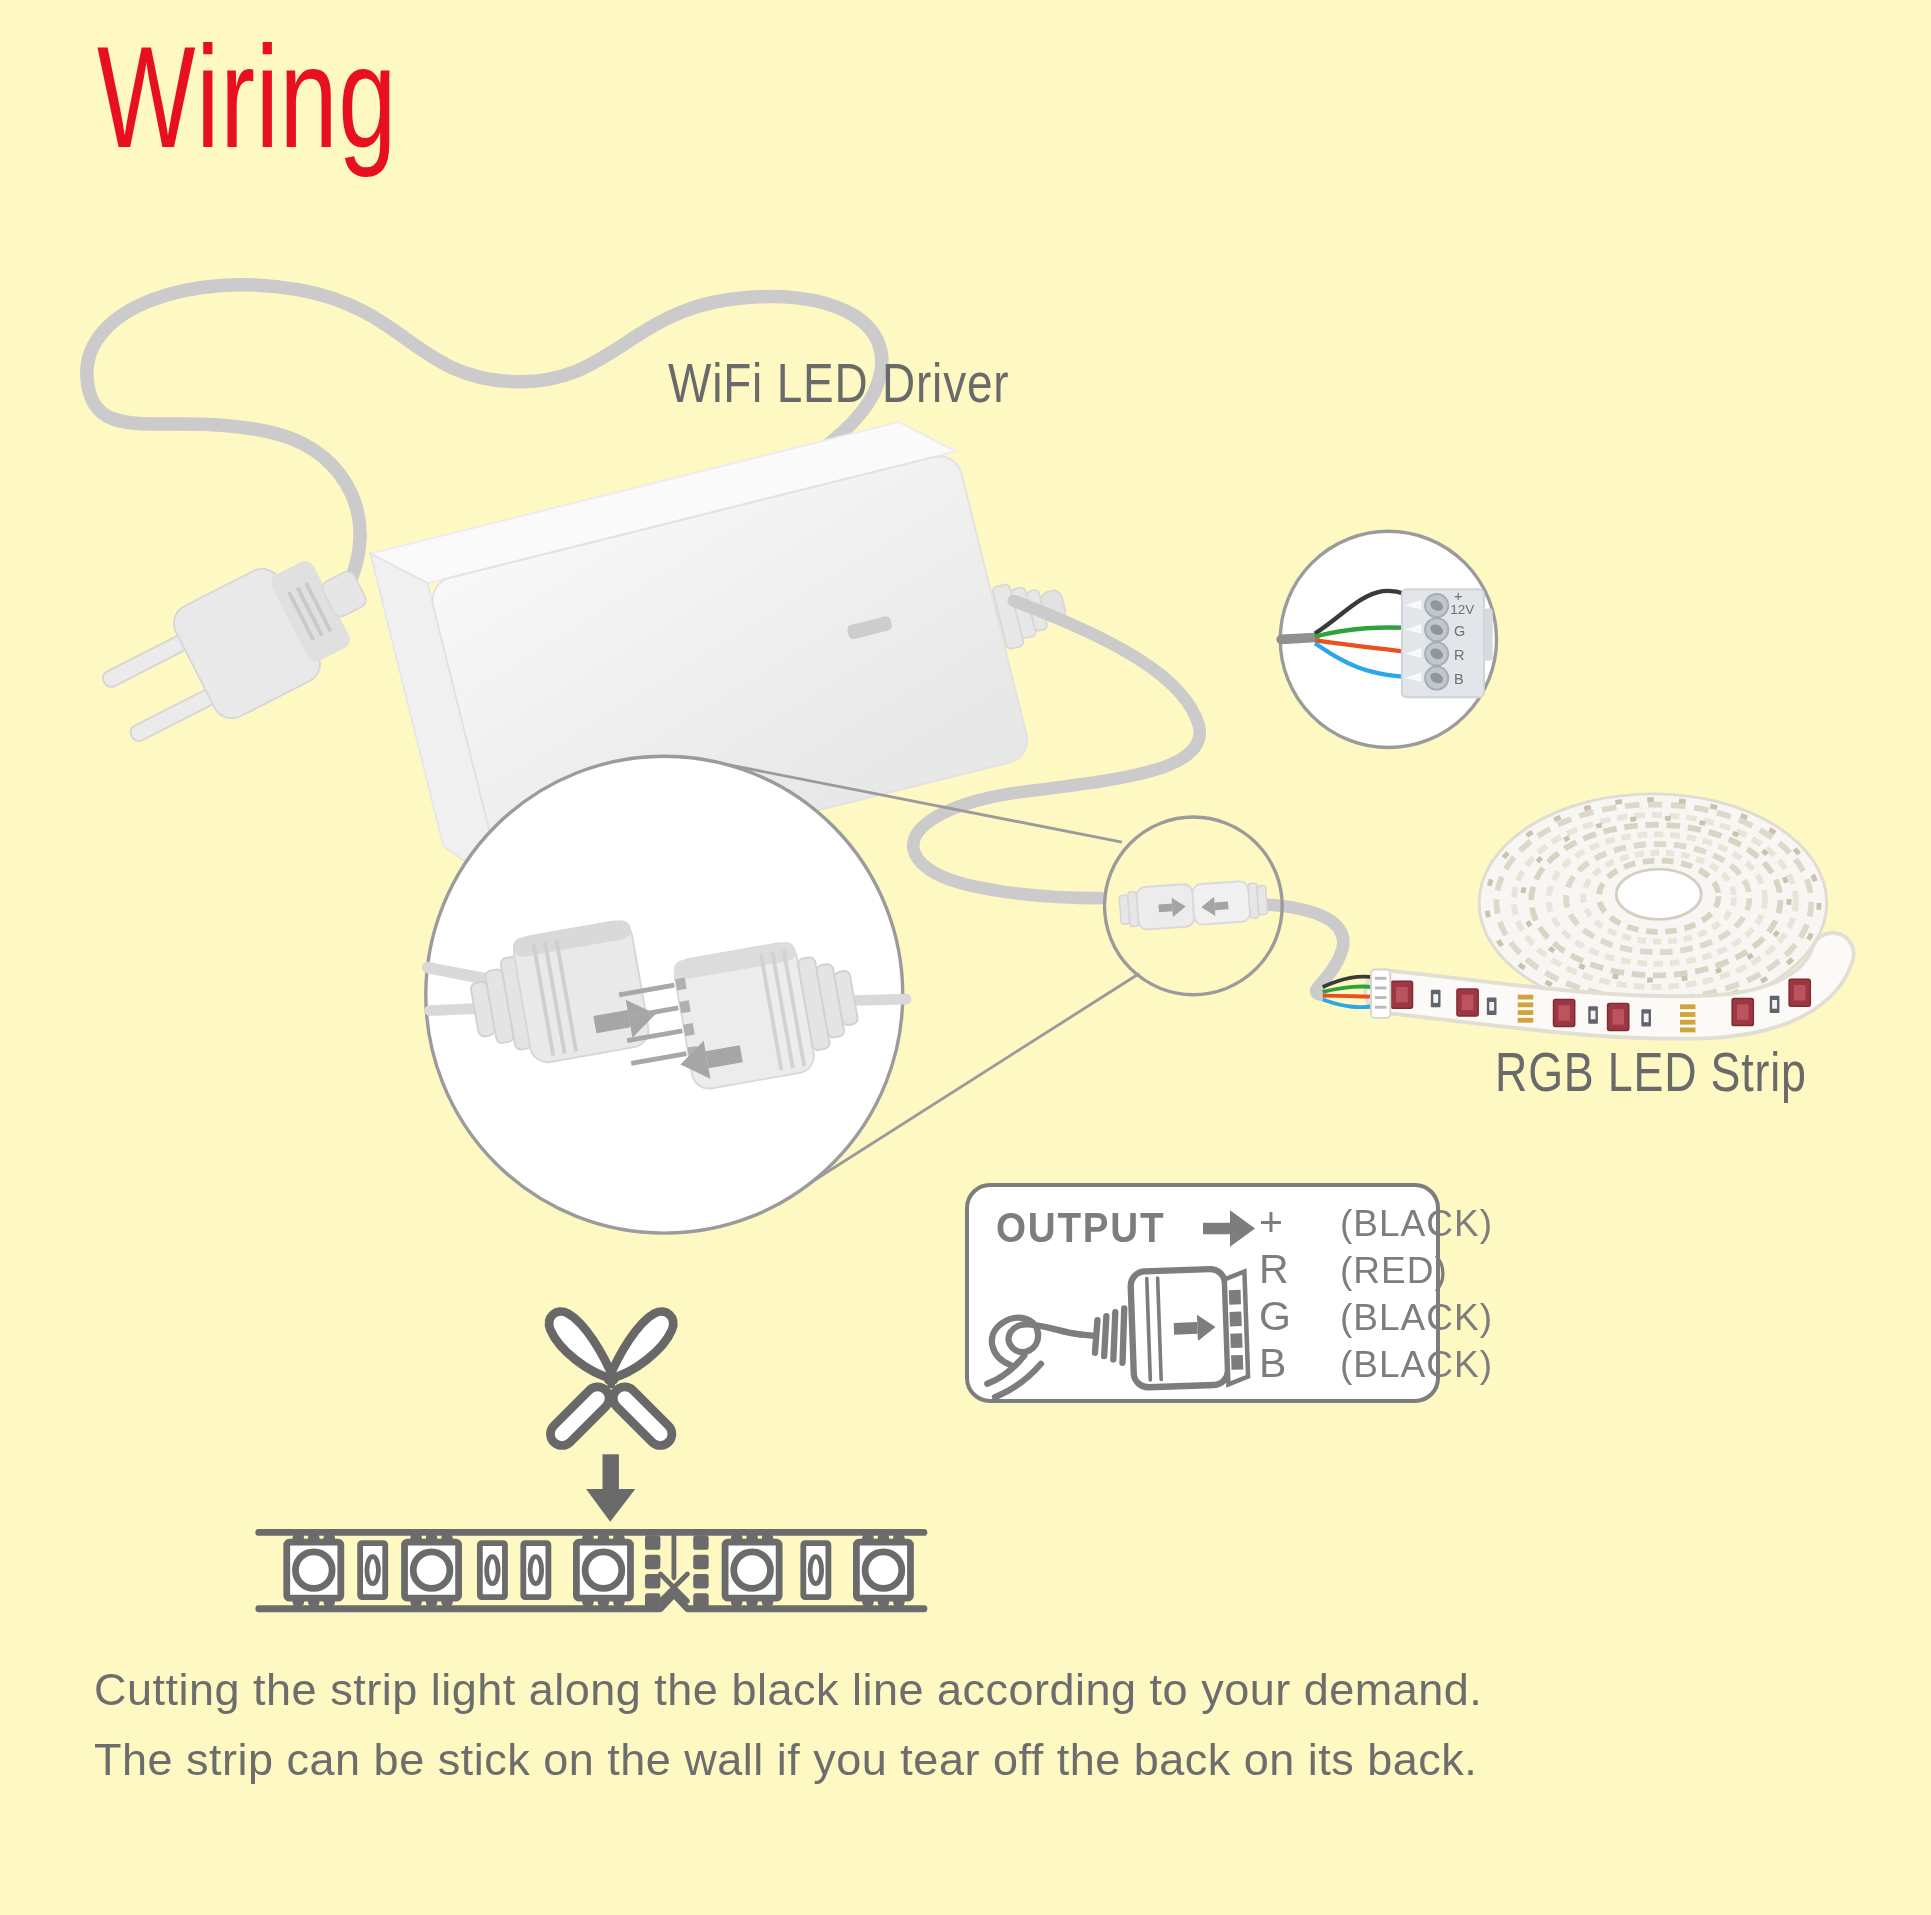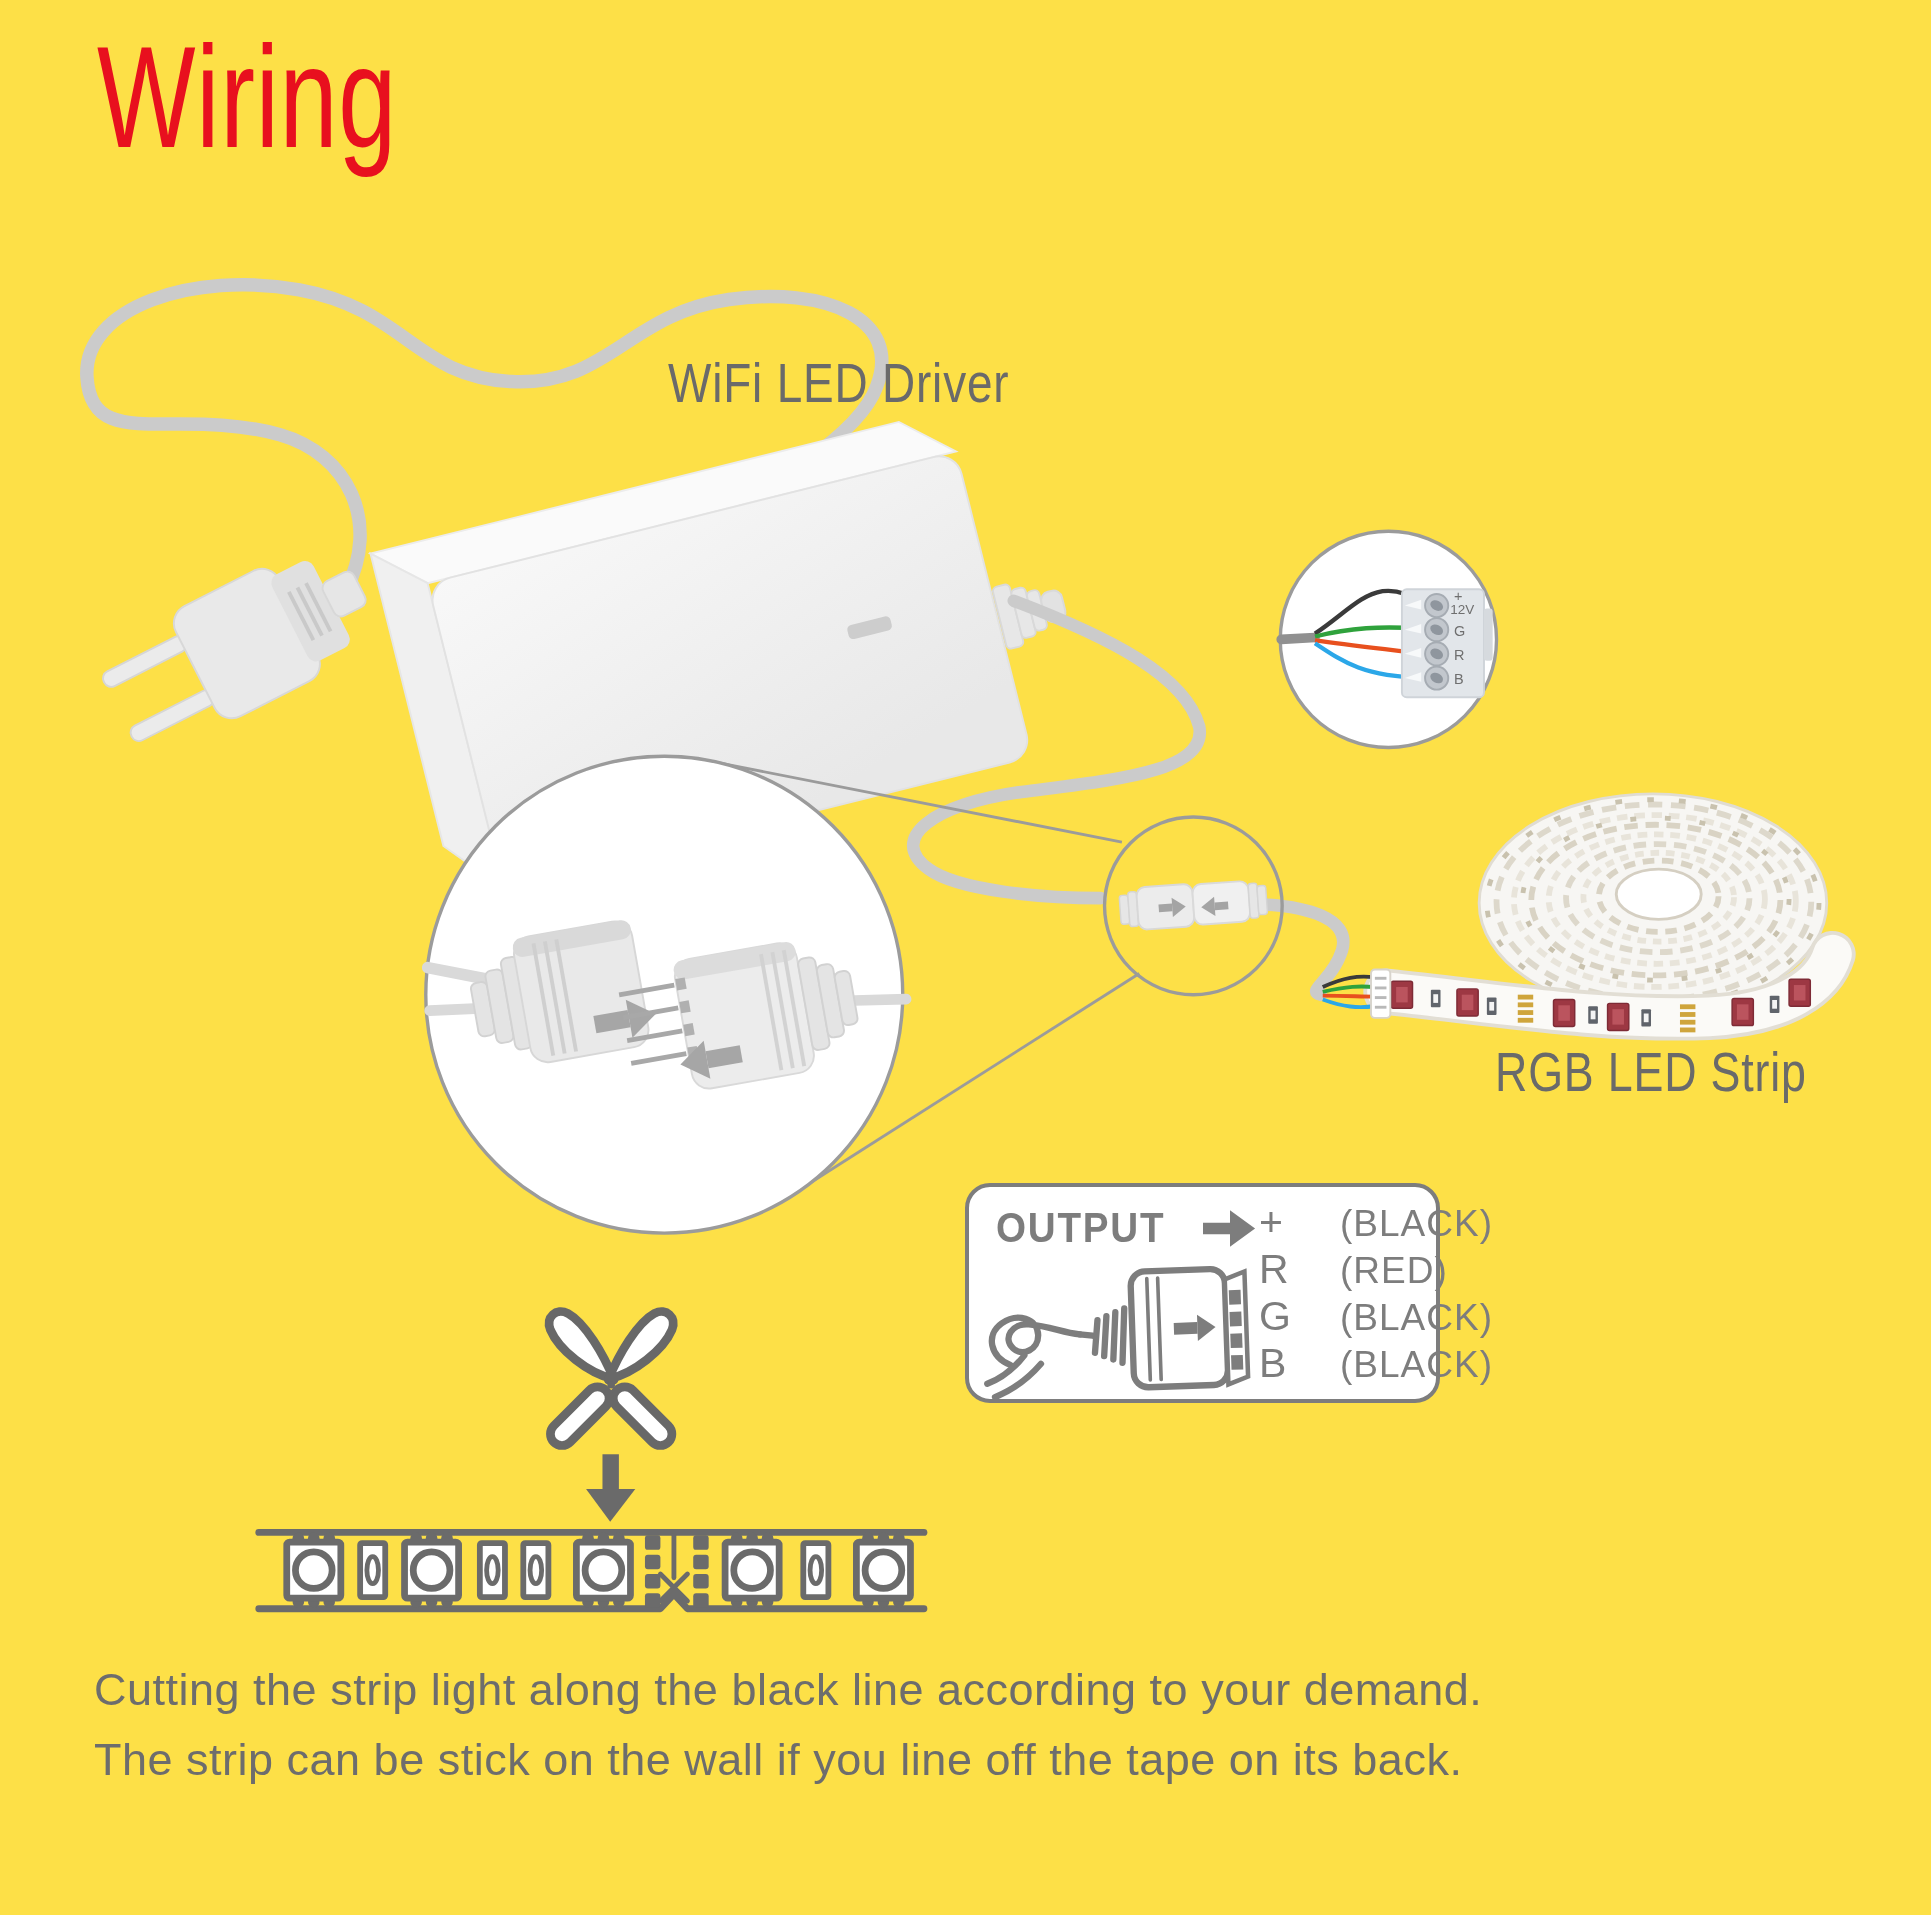--- a/index.html
+++ b/index.html
@@ -1,16 +1,16 @@
 <!DOCTYPE html>
 <html><head>
 <meta charset="utf-8">
 <style>
   html,body{margin:0;padding:0;background:#fff;}
-  .canvas{position:relative;width:1931px;height:1916px;background:#fde047;overflow:hidden;
+  .canvas{position:relative;width:1931px;height:1916px;background:#fef9c3;overflow:hidden;
           font-family:"Liberation Sans",sans-serif;}
   .page-title{position:absolute;left:97px;top:13.5px;font-size:145px;font-weight:400;
               color:#e8101e;letter-spacing:1px;transform:scaleX(0.72);transform-origin:left top;
               white-space:nowrap;}
   .diagram-label{position:absolute;color:#6a6a6a;white-space:nowrap;transform-origin:left top;}
   .lbl-driver{left:668px;top:350px;font-size:56px;transform:scaleX(0.82);letter-spacing:1px;}
   .lbl-strip{left:1495px;top:1039px;font-size:56px;transform:scaleX(0.80);letter-spacing:1px;}
   .svg-layer{position:absolute;left:0;top:0;}
   .output-box{position:absolute;left:965px;top:1183px;width:475px;height:220px;box-sizing:border-box;
               border:4.8px solid #7d7d7d;border-radius:25px;background:#fff;}
@@ -425,17 +425,17 @@
           <rect x="274" y="126" width="13" height="16"></rect>
           <rect x="212" y="88" width="26" height="13"></rect>
           <polygon points="238,80 238,109 258,94"></polygon>
         </g>
       </g>
     </svg>
   </div>
 
   <div class="caption">
     <div>Cutting the strip light along the black line according to your demand.</div>
-    <div>The strip can be stick on the wall if you line off the tape on its back.</div>
+    <div>The strip can be stick on the wall if you tear off the back on its back.</div>
   </div>
 
 </div>
 
 
 </body></html>

